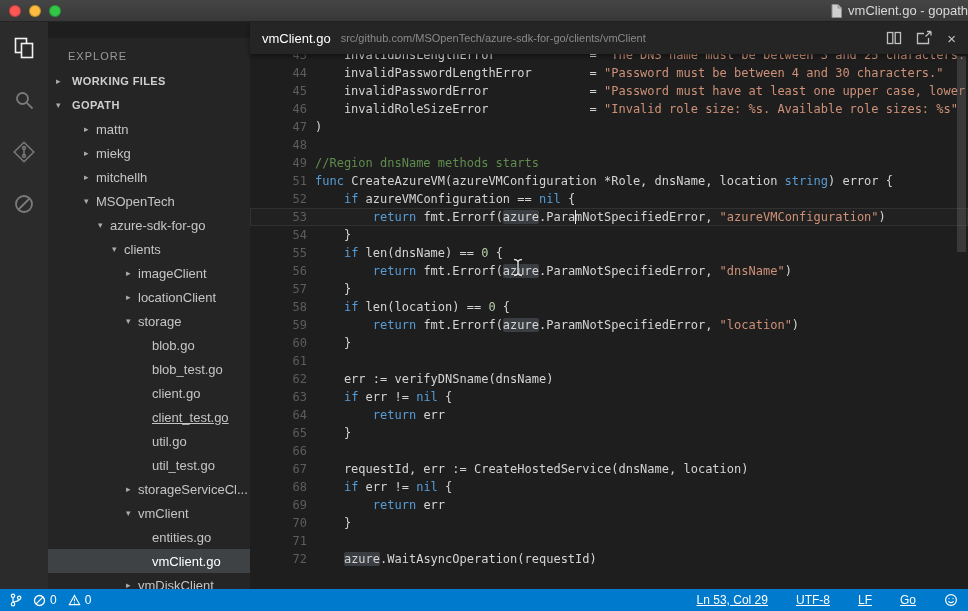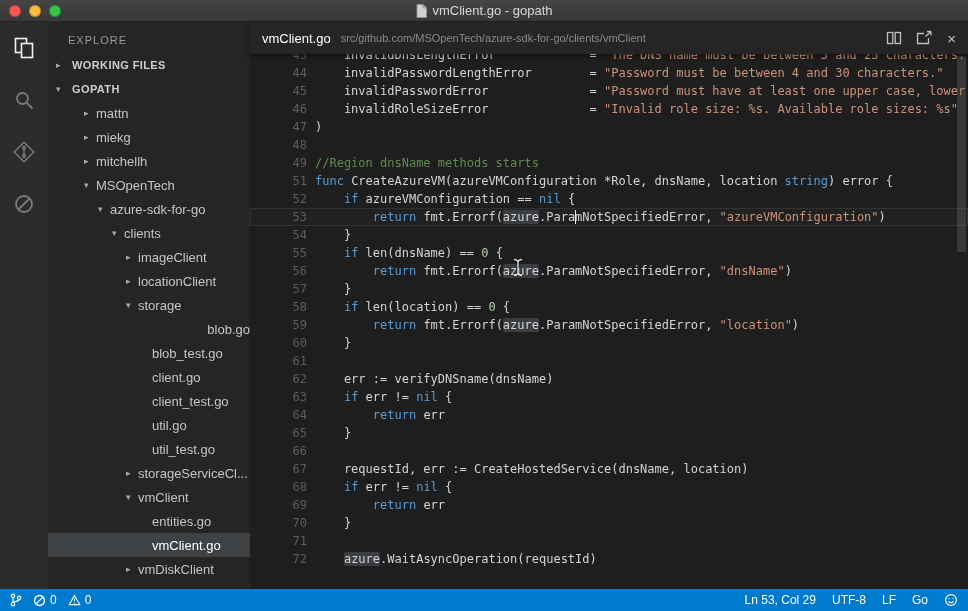--- a/index.html
+++ b/index.html
@@ -1,38 +1,38 @@
 <!DOCTYPE html>
 <html><head>
 <meta charset="utf-8">
 <style>
   * { margin:0; padding:0; box-sizing:border-box; }
   html,body { width:968px; height:611px; overflow:hidden; }
   body { font-family:"Liberation Sans","DejaVu Sans",sans-serif; background:#1e1e1e; }
   .window { width:968px; height:611px; display:flex; flex-direction:column; position:relative; overflow:hidden; background:#1e1e1e; }
 
   
-  .titlebar { flex:0 0 22px; height:22px; background:linear-gradient(#454545,#383838); border-bottom:1px solid #242424; position:relative; display:flex; align-items:center; justify-content:center; }
+  .titlebar { flex:0 0 22px; height:22px; background:linear-gradient(#454545,#383838); border-bottom:1px solid #242424; position:relative; display:flex; align-items:center; justify-content:flex-end; }
   .traffic { position:absolute; left:9px; top:0; height:100%; display:flex; align-items:center; gap:8px; }
   .tl { width:12px; height:12px; border-radius:50%; display:inline-block; }
   .tl.red    { background:#fc5754; box-shadow:inset 0 0 0 1px rgba(0,0,0,.25); }
   .tl.yellow { background:#fdbc40; box-shadow:inset 0 0 0 1px rgba(0,0,0,.25); }
   .tl.green  { background:#33c748; box-shadow:inset 0 0 0 1px rgba(0,0,0,.25); }
   .title-center { display:flex; align-items:center; gap:6px; color:#d8d8d8; font-size:13px; }
 
   
   .main { flex:1; min-height:0; display:flex; }
 
   
   .activitybar { flex:0 0 48px; width:48px; background:#2b2b2b; display:flex; flex-direction:column; align-items:center; }
   .ab-item { width:48px; height:52px; display:flex; align-items:center; justify-content:center; color:#7b7b7b; cursor:pointer; }
   .ab-item.active { color:#f2f2f2; }
 
   
-  .sidebar { flex:0 0 202px; width:202px; background:#252526; color:#c5c5c5; overflow:hidden; position:relative; }
+  .sidebar { flex:0 0 202px; width:202px; background:#252526; color:#c5c5c5; overflow:hidden; position:relative;margin-top:16px; }
   .explorer-title { font-size:11px; color:#9b9b9b; letter-spacing:1px; padding:12px 0 7px 20px; }
   .section-header { height:24px; display:flex; align-items:center; gap:4px; padding-left:8px; font-size:11px; font-weight:bold; letter-spacing:.4px; color:#cfcfcf; cursor:pointer; }
   .twisty { flex:0 0 12px; width:12px; display:inline-block; font-size:9px; color:#ababab; text-align:left; }
   .tree-row { height:24px; display:flex; align-items:center; font-size:13px; white-space:nowrap; cursor:pointer; }
   .tree-row.selected { background:#3f4245; color:#ffffff; }
   .tree-label { overflow:hidden; text-overflow:ellipsis; }
 
   
   .editor { flex:1; min-width:0; display:flex; flex-direction:column; background:#1e1e1e; }
   .editor-title { flex:0 0 32px; height:32px; background:#252526; display:flex; align-items:center; padding:0 12px; gap:10px; position:relative; z-index:3; box-shadow:0 2px 5px rgba(0,0,0,.45); }
@@ -54,21 +54,21 @@
   .tok-com { color:#608b4e; }
   .tok-num { color:#b5cea8; }
   .tok-occ { background:#3a3d41; border-radius:2px; }
   .caret { position:absolute; top:2px; width:1px; height:14px; background:#eaeaea; }
   .scroll-thumb { position:absolute; right:2px; top:2px; width:9px; height:196px; background:rgba(121,121,121,.3); }
   .mouse-cursor { position:absolute; left:262px; top:204px; z-index:6; filter:drop-shadow(0 0 1px rgba(0,0,0,.9)); }
 
   
   .statusbar { flex:0 0 22px; height:22px; background:#007acc; color:#ffffff; display:flex; align-items:center; padding:0 10px; font-size:12px; }
   .sb-left { display:flex; align-items:center; gap:11px; }
-  .sb-right { margin-left:auto; display:flex; align-items:center; gap:16px; }
+  .sb-right { margin-left:auto; display:flex; align-items:center; gap:28px;text-decoration:underline; }
   .sb-item { display:flex; align-items:center; gap:4px; cursor:pointer; white-space:nowrap; }
   svg { display:block; }
 </style>
 </head>
 <body>
 
 <div class="window">
 
   <div class="titlebar">
     <div class="traffic">
@@ -158,33 +158,33 @@
             <span class="tree-label">imageClient</span>
           </div>
           <div class="tree-row" style="padding-left: 78px;">
             <span class="twisty">▸</span>
             <span class="tree-label">locationClient</span>
           </div>
           <div class="tree-row" style="padding-left: 78px;">
             <span class="twisty">▾</span>
             <span class="tree-label">storage</span>
           </div>
-          <div class="tree-row" style="padding-left: 92px; justify-content: flex-end;">
+          <div class="tree-row" style="padding-left: 92px;">
             <span class="twisty"></span>
             <span class="tree-label">blob.go</span>
           </div>
           <div class="tree-row" style="padding-left: 92px;">
             <span class="twisty"></span>
             <span class="tree-label">blob_test.go</span>
           </div>
           <div class="tree-row" style="padding-left: 92px;">
             <span class="twisty"></span>
             <span class="tree-label">client.go</span>
           </div>
-          <div class="tree-row" style="padding-left: 92px;">
+          <div class="tree-row" style="padding-left: 92px; text-decoration: underline;">
             <span class="twisty"></span>
             <span class="tree-label">client_test.go</span>
           </div>
           <div class="tree-row" style="padding-left: 92px;">
             <span class="twisty"></span>
             <span class="tree-label">util.go</span>
           </div>
           <div class="tree-row" style="padding-left: 92px; text-align: center;">
             <span class="twisty"></span>
             <span class="tree-label">util_test.go</span>

